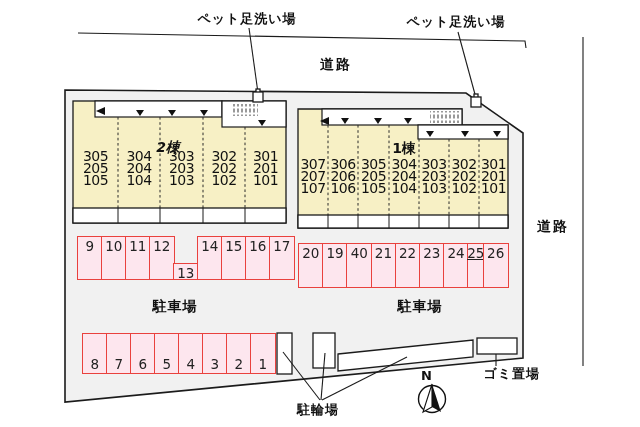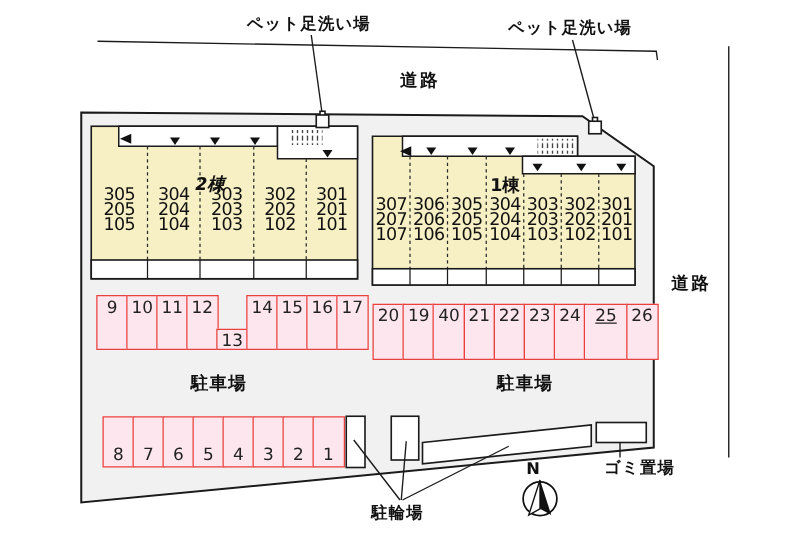--- a/index.html
+++ b/index.html
@@ -219,21 +219,21 @@
       <div class="pcell top" style="width: 25.5px;">17</div>
     </div>
   <div class="prow" id="prow-top-right" style="left:298px;top:243px;height:45px;">
       <div class="pcell top" style="width: 25.7px;">20</div>
       <div class="pcell top" style="width: 25.7px;">19</div>
       <div class="pcell top" style="width: 25.7px;">40</div>
       <div class="pcell top" style="width: 25.7px;">21</div>
       <div class="pcell top" style="width: 25.7px;">22</div>
       <div class="pcell top" style="width: 25.7px;">23</div>
       <div class="pcell top" style="width: 25.7px;">24</div>
-      <div class="pcell top" style="width: 35px; text-decoration: underline;">25</div>
+      <div class="pcell top" style="width: 17px; text-decoration: underline;">25</div>
       <div class="pcell top" style="width: 25.7px;">26</div>
     </div>
   <div class="prow" id="prow-bottom" style="left:82px;top:333px;height:41px;">
       <div class="pcell bot" style="width: 25.5px;">8</div>
       <div class="pcell bot" style="width: 25.5px;">7</div>
       <div class="pcell bot" style="width: 25.5px;">6</div>
       <div class="pcell bot" style="width: 25.5px;">5</div>
       <div class="pcell bot" style="width: 25.5px;">4</div>
       <div class="pcell bot" style="width: 25.5px;">3</div>
       <div class="pcell bot" style="width: 25.5px;">2</div>

